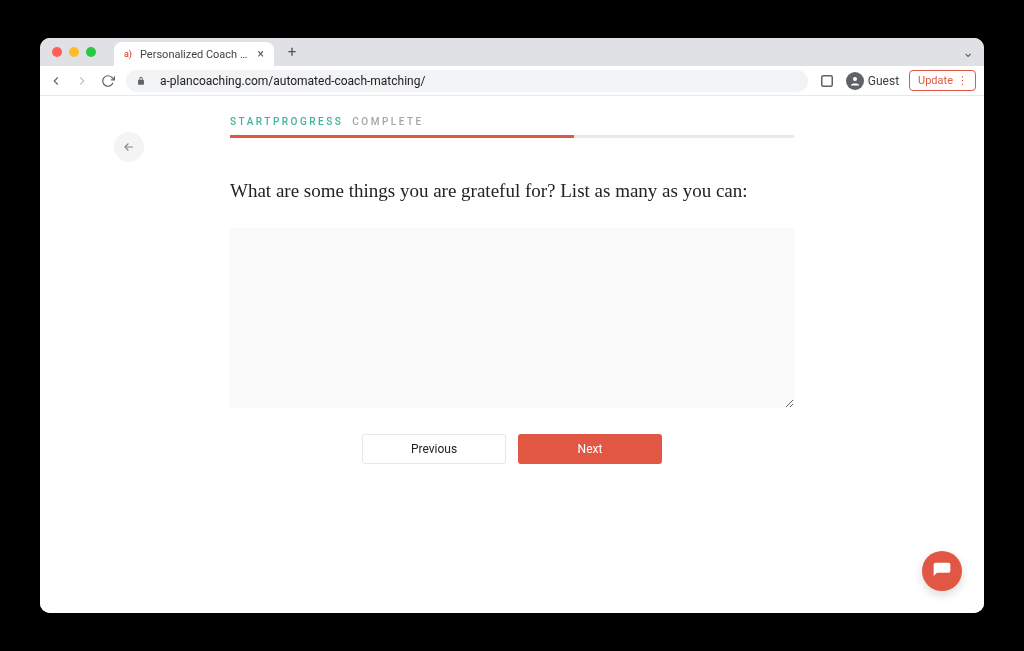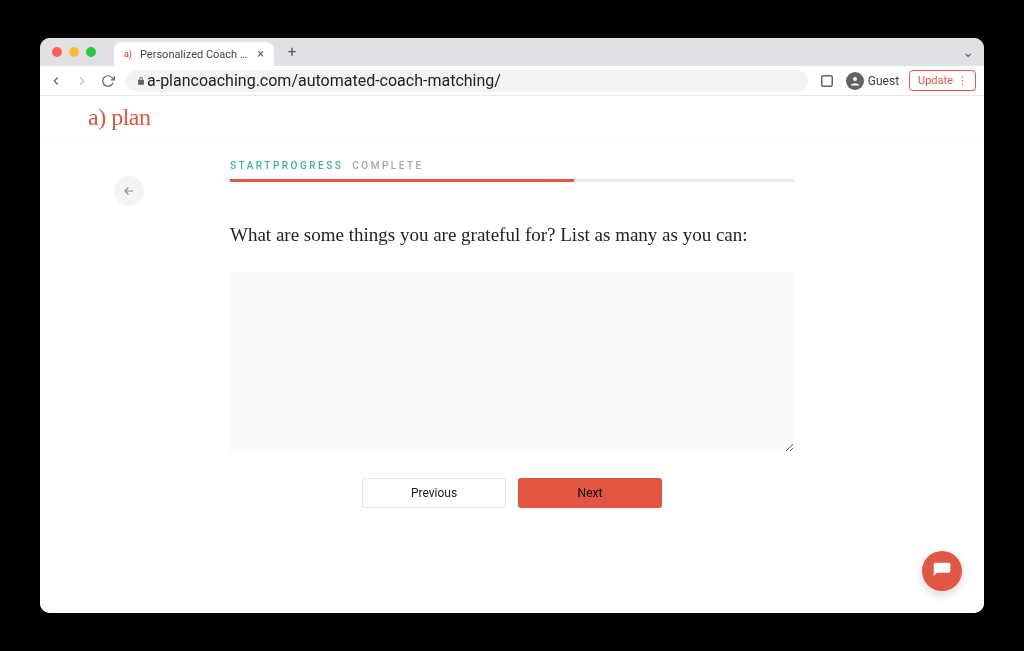--- a/index.html
+++ b/index.html
@@ -81,22 +81,22 @@
     color:#5f6368;cursor:pointer;
   }
   .nav-icon svg { width:14px;height:14px; }
   .url-field {
     flex:1;
     background:#f1f3f4;
     border-radius: 14px;
     height: 22px;
     display:flex;align-items:center;
     padding: 0 10px;
-    gap:1px;
-    font-size: 16px;
+    gap:14px;
+    font-size: 12px;
     color:#5f6368;
   }
   .lock-icon { width:10px;height:10px; }
   .url-text { color:#202124; }
   .chrome-chip { width:18px;height:18px;display:flex;align-items:center;justify-content:center;color:#5f6368;cursor:pointer; }
   .profile { display:flex;align-items:center;gap:4px;font-size:12px;color:#3c4043; }
   .avatar {
     width:18px;height:18px;border-radius:50%;
     background:#5f6368;
     display:flex;align-items:center;justify-content:center;
@@ -189,21 +189,21 @@
   }
   .btn {
     width:144px;height:30px;
     border-radius:3px;
     font-size:12px;
     display:flex;align-items:center;justify-content:center;
     cursor:pointer;
     border:1px solid transparent;
   }
   .btn-prev { background:#fff;border-color:#e6e6e6;color:#222; }
-  .btn-next { background:#e25744;color:#000000; }
+  .btn-next { background:#e25744;color:#ffffff; }
   .chat-fab {
     position:absolute;
     right:22px; bottom:22px;
     width:40px;height:40px;border-radius:50%;
     background:#e25744;
     display:flex;align-items:center;justify-content:center;
     cursor:pointer;
     box-shadow:0 4px 10px rgba(0,0,0,.15);
   }
   .chat-fab svg{width:20px;height:20px;fill:#fff;}
@@ -266,23 +266,20 @@
       <span>Guest</span>
     </div>
     <div class="update-btn">
       <span>Update</span>
       <span class="dots">⋮</span>
     </div>
   </div>
 
   <div class="page">
 
-    <div class="brand-header">
-      <span class="brand">a) plan</span>
-    </div>
 
     <div class="content-wrap">
       <div class="back-circle">
         <svg viewBox="0 0 24 24" fill="none" stroke-width="2">
             <line x1="19" y1="12" x2="5" y2="12"></line>
             <polyline points="11 18 5 12 11 6"></polyline>
           </svg>
       </div>
 
       <div class="steps">

